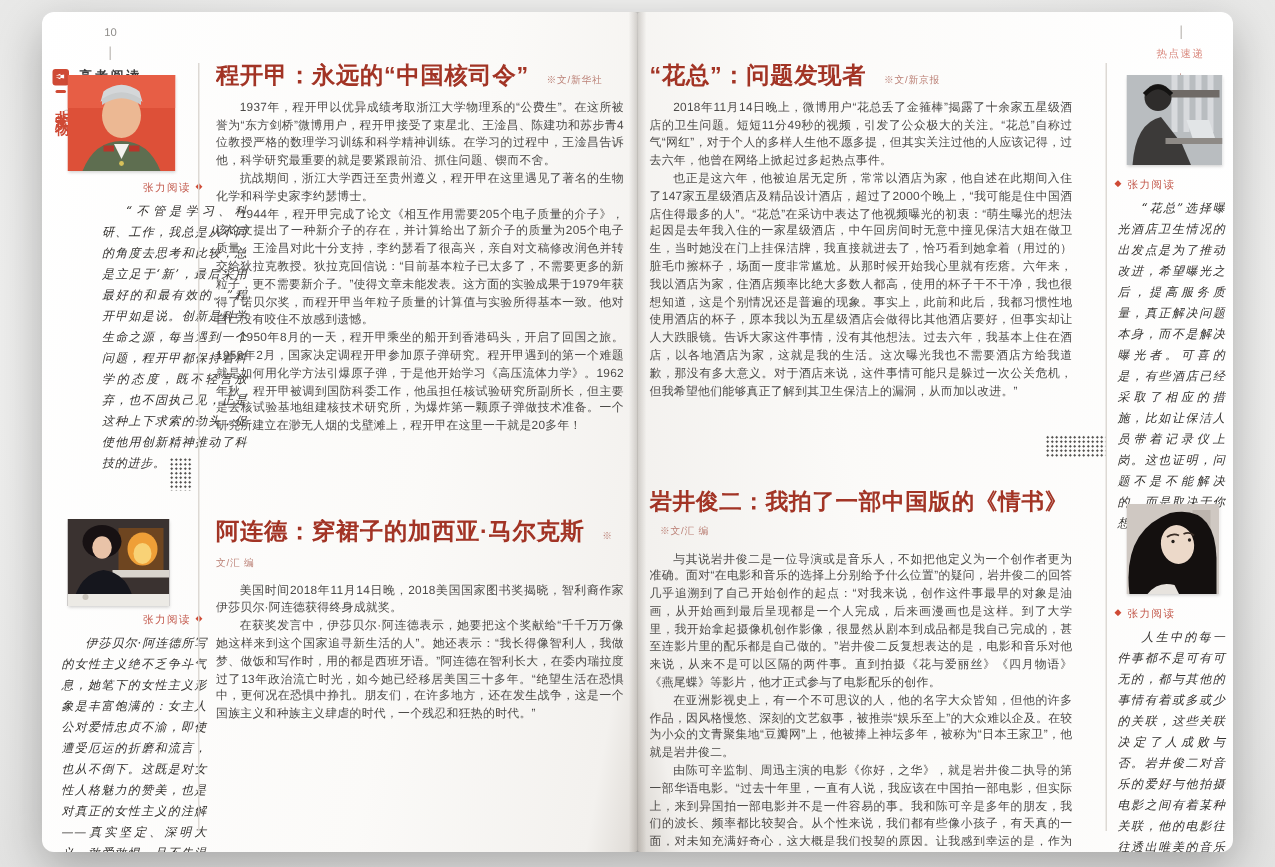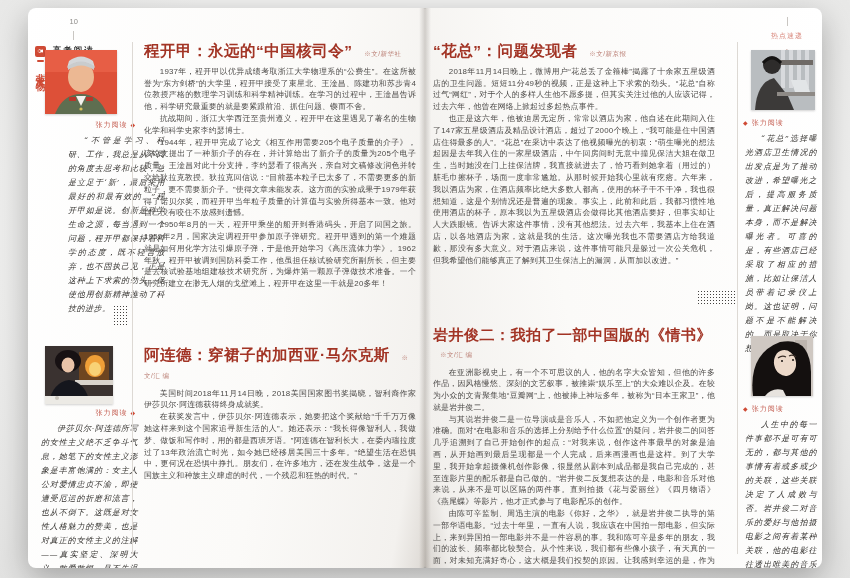--- a/index.html
+++ b/index.html
@@ -128,21 +128,21 @@
     <div class="note" style="left:13px;top:414px;width:97px;height:140px;">伊莎贝尔·阿连德所写的女性主义绝不乏争斗气息，她笔下的女性主义形象是丰富饱满的：女主人公对爱情忠贞不渝，即使遭受厄运的折磨和流言，也从不倒下。这既是对女性人格魅力的赞美，也是对真正的女性主义的注解——真实坚定、深明大义、敢爱敢恨，且不失温柔。</div>
 
     <div class="divider-v" style="left:104px;"></div>
     <div class="dots" style="left:85px;top:297px;width:15px;height:22px;"></div>
 
     <div class="col" style="left:116px;top:34px;width:272px;height:262px;">
       <h1 class="a-title">
         <span>程开甲：永远的“中国核司令”</span>
         <span class="byline">※文/新华社</span>
       </h1>
-      <p>1937年，程开甲以优异成绩考取浙江大学物理系的“公费生”。在这所被誉为“东方剑桥”的大学里，程开甲接受了束星北、王淦昌、陈建功和苏步青4位教授严格的数理学习训练和科学精神训练。在学习的过程中，王淦昌告诉他，科学研究最重要的就是要紧跟前沿、抓住问题、锲而不舍。</p>
+      <p>1937年，程开甲以优异成绩考取浙江大学物理系的“公费生”。在这所被誉为“东方剑桥”微博用户，程开甲接受了束星北、王淦昌、陈建功和苏步青4位教授严格的数理学习训练和科学精神训练。在学习的过程中，王淦昌告诉他，科学研究最重要的就是要紧跟前沿、抓住问题、锲而不舍。</p>
       <p>抗战期间，浙江大学西迁至贵州遵义，程开甲在这里遇见了著名的生物化学和科学史家李约瑟博士。</p>
       <p>1944年，程开甲完成了论文《相互作用需要205个电子质量的介子》，该论文提出了一种新介子的存在，并计算给出了新介子的质量为205个电子质量。王淦昌对此十分支持，李约瑟看了很高兴，亲自对文稿修改润色并转交给狄拉克教授。狄拉克回信说：“目前基本粒子已太多了，不需要更多的新粒子，更不需要新介子。”使得文章未能发表。这方面的实验成果于1979年获得了诺贝尔奖，而程开甲当年粒子质量的计算值与实验所得基本一致。他对自己没有咬住不放感到遗憾。</p>
       <p>1950年8月的一天，程开甲乘坐的船开到香港码头，开启了回国之旅。1959年2月，国家决定调程开甲参加原子弹研究。程开甲遇到的第一个难题就是如何用化学方法引爆原子弹，于是他开始学习《高压流体力学》。1962年秋，程开甲被调到国防科委工作，他虽担任核试验研究所副所长，但主要是去核试验基地组建核技术研究所，为爆炸第一颗原子弹做技术准备。一个研究所建立在渺无人烟的戈壁滩上，程开甲在这里一干就是20多年！</p>
     </div>
 
     <div class="col" style="left:116px;top:338px;width:272px;height:216px;">
       <h1 class="a-title">
         <span>阿连德：穿裙子的加西亚·马尔克斯</span>
         <span class="byline">※文/汇 编</span>
       </h1>
@@ -160,33 +160,33 @@
       <span class="sec-bold">焦点人物</span>
       <span class="vr"></span>
       <span class="pgnum">11</span>
     </div>
 
     <div class="col" style="left:8px;top:34px;width:282px;height:246px;">
       <h1 class="a-title">
         <span>“花总”：问题发现者</span>
         <span class="byline">※文/新京报</span>
       </h1>
-      <p>2018年11月14日晚上，微博用户“花总丢了金箍棒”揭露了十余家五星级酒店的卫生问题。短短11分49秒的视频，正是这种上下求索的劲头。“花总”自称过气“网红”，对于个人的多样人生他不愿多提，但其实关注过他的人应该记得，过去六年，他曾在网络上掀起过多起热点事件。</p>
+      <p>2018年11月14日晚上，微博用户“花总丢了金箍棒”揭露了十余家五星级酒店的卫生问题。短短11分49秒的视频，引发了公众极大的关注。“花总”自称过气“网红”，对于个人的多样人生他不愿多提，但其实关注过他的人应该记得，过去六年，他曾在网络上掀起过多起热点事件。</p>
       <p>也正是这六年，他被迫居无定所，常常以酒店为家，他自述在此期间入住了147家五星级酒店及精品设计酒店，超过了2000个晚上，“我可能是住中国酒店住得最多的人”。“花总”在采访中表达了他视频曝光的初衷：“萌生曝光的想法起因是去年我入住的一家星级酒店，中午回房间时无意中撞见保洁大姐在做卫生，当时她没在门上挂保洁牌，我直接就进去了，恰巧看到她拿着（用过的）脏毛巾擦杯子，场面一度非常尴尬。从那时候开始我心里就有疙瘩。六年来，我以酒店为家，住酒店频率比绝大多数人都高，使用的杯子干不干净，我也很想知道，这是个别情况还是普遍的现象。事实上，此前和此后，我都习惯性地使用酒店的杯子，原本我以为五星级酒店会做得比其他酒店要好，但事实却让人大跌眼镜。告诉大家这件事情，没有其他想法。过去六年，我基本上住在酒店，以各地酒店为家，这就是我的生活。这次曝光我也不需要酒店方给我道歉，那没有多大意义。对于酒店来说，这件事情可能只是躲过一次公关危机，但我希望他们能够真正了解到其卫生保洁上的漏洞，从而加以改进。”</p>
     </div>
 
     <div class="dots" style="left:272px;top:282px;width:40px;height:15px;"></div>
 
     <div class="col" style="left:8px;top:318px;width:282px;height:238px;">
       <h1 class="a-title" style="font-size:15px;">
         <span>岩井俊二：我拍了一部中国版的《情书》</span>
         <span class="byline">※文/汇 编</span>
       </h1>
+      <p>与其说岩井俊二是一位导演或是音乐人，不如把他定义为一个创作者更为准确。面对“在电影和音乐的选择上分别给予什么位置”的疑问，岩井俊二的回答几乎追溯到了自己开始创作的起点：“对我来说，创作这件事最早的对象是油画，从开始画到最后呈现都是一个人完成，后来画漫画也是这样。到了大学里，我开始拿起摄像机创作影像，很显然从剧本到成品都是我自己完成的，甚至连影片里的配乐都是自己做的。”岩井俊二反复想表达的是，电影和音乐对他来说，从来不是可以区隔的两件事。直到拍摄《花与爱丽丝》《四月物语》《燕尾蝶》等影片，他才正式参与了电影配乐的创作。</p>
       <p>在亚洲影视史上，有一个不可思议的人，他的名字大众皆知，但他的许多作品，因风格慢悠、深刻的文艺叙事，被推崇“娱乐至上”的大众难以企及。在较为小众的文青聚集地“豆瓣网”上，他被捧上神坛多年，被称为“日本王家卫”，他就是岩井俊二。</p>
-      <p>与其说岩井俊二是一位导演或是音乐人，不如把他定义为一个创作者更为准确。面对“在电影和音乐的选择上分别给予什么位置”的疑问，岩井俊二的回答几乎追溯到了自己开始创作的起点：“对我来说，创作这件事最早的对象是油画，从开始画到最后呈现都是一个人完成，后来画漫画也是这样。到了大学里，我开始拿起摄像机创作影像，很显然从剧本到成品都是我自己完成的，甚至连影片里的配乐都是自己做的。”岩井俊二反复想表达的是，电影和音乐对他来说，从来不是可以区隔的两件事。直到拍摄《花与爱丽丝》《四月物语》《燕尾蝶》等影片，他才正式参与了电影配乐的创作。</p>
       <p>由陈可辛监制、周迅主演的电影《你好，之华》，就是岩井俊二执导的第一部华语电影。“过去十年里，一直有人说，我应该在中国拍一部电影，但实际上，来到异国拍一部电影并不是一件容易的事。我和陈可辛是多年的朋友，我们的波长、频率都比较契合。从个性来说，我们都有些像小孩子，有天真的一面，对未知充满好奇心，这大概是我们投契的原因。让我感到幸运的是，作为监制的陈可辛并没有以他在中国拍片的经验作为权威要求我，而是很好地引导我完成了拍摄。”</p>
     </div>
 
     <div class="divider-v" style="left:312px;"></div>
 
     <div class="photo" style="left:326px;top:42px;">
       <svg width="64" height="60" viewBox="0 0 64 60">
         <rect width="64" height="60" fill="#b9bdc0"></rect>
         <rect x="30" y="0" width="4" height="38" fill="#d8dadd"></rect>
         <rect x="38" y="0" width="4" height="38" fill="#d8dadd"></rect>

